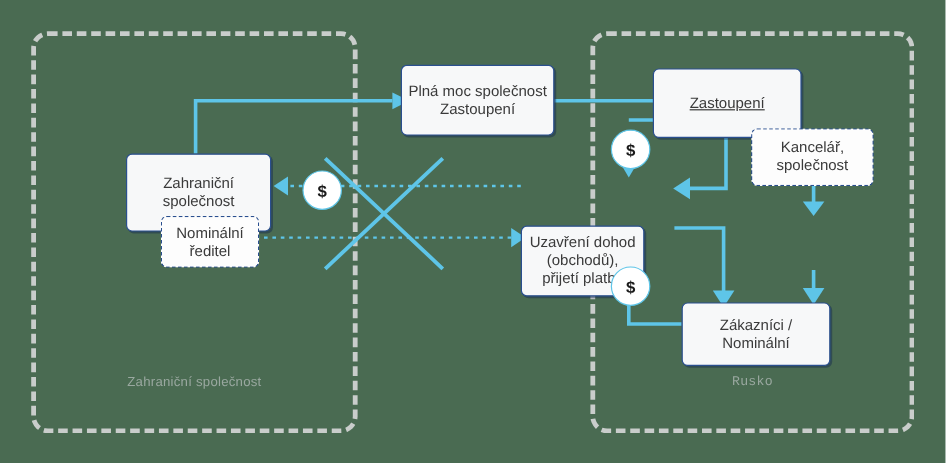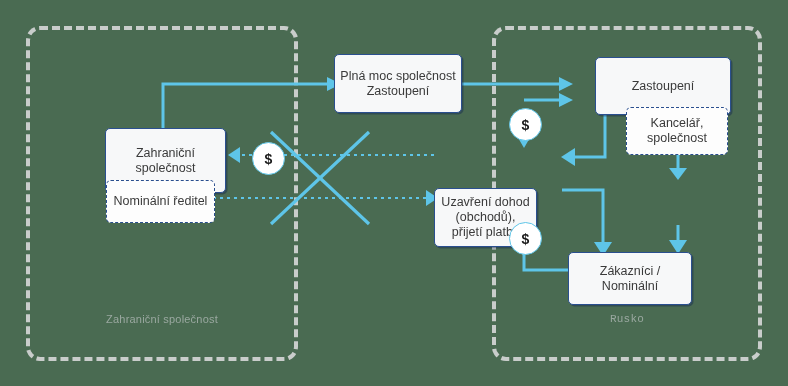--- a/index.html
+++ b/index.html
@@ -151,23 +151,23 @@
       <polygon class="ah" points="426,190 438,198 426,206" fill="#5ec5e8"></polygon>
     </g>
 
     <g>
       <line class="cross" x1="271" y1="132" x2="369" y2="224" stroke="#5ec5e8"></line>
       <line class="cross" x1="369" y1="132" x2="271" y2="224" stroke="#5ec5e8"></line>
     </g>
   </svg>
 
   <div class="node" id="node-foreign-company" style="left: 105px; top: 128px; width: 121px; height: 65px; padding: 0px 4px; border-color: rgb(42, 79, 143); z-index: 3;">Zahraniční společnost</div>
-  <div class="node dashed" id="node-nominee-director" style="left: 106px; top: 180px; width: 109px; height: 43px; padding: 0px 4px; border-color: rgb(42, 79, 143); z-index: 5;">Nominální ředitel</div>
+  <div class="node dashed" id="node-nominee-director" style="left: 134px; top: 180px; width: 82px; height: 43px; padding: 0px 4px; border-color: rgb(42, 79, 143); z-index: 5;">Nominální ředitel</div>
   <div class="node" id="node-power-of-attorney" style="left: 334px; top: 54px; width: 128px; height: 59px; padding: 0px 4px; border-color: rgb(42, 79, 143); z-index: 3;">Plná moc společnost Zastoupení</div>
-  <div class="node" id="node-representation" style="left: 595px; top: 57px; width: 136px; height: 58px; padding: 0px 4px; border-color: rgb(42, 79, 143); z-index: 3;">Zastoupení</div>
+  <div class="node" id="node-representation" style="left: 544px; top: 57px; width: 124px; height: 58px; padding: 0px 4px; border-color: rgb(42, 79, 143); z-index: 3; text-decoration: underline;">Zastoupení</div>
   <div class="node dashed" id="node-office-staff" style="left: 626px; top: 107px; width: 102px; height: 48px; padding: 0px 4px; border-color: rgb(42, 79, 143); z-index: 5;">Kancelář, společnost</div>
   <div class="node" id="node-agreements" style="left: 434px; top: 144px; width: 103px; height: 59px; padding: 0px 4px; border-color: rgb(42, 79, 143); z-index: 3; margin-top: 44px;">Uzavření dohod (obchodů), přijetí platby</div>
   <div class="node" id="node-customers-suppliers" style="left: 568px; top: 252px; width: 124px; height: 53px; padding: 0px 4px; border-color: rgb(42, 79, 143); z-index: 3;">Zákazníci / Nominální</div>
 
   <div class="money" id="money-0" style="left: 252px; top: 142px; border-color: rgb(94, 197, 232);">$</div>
   <div class="money" id="money-1" style="left: 509px; top: 108px; border-color: rgb(94, 197, 232);">$</div>
   <div class="money" id="money-2" style="left: 509px; top: 222px; border-color: rgb(94, 197, 232);">$</div>
 
 </div>
 

